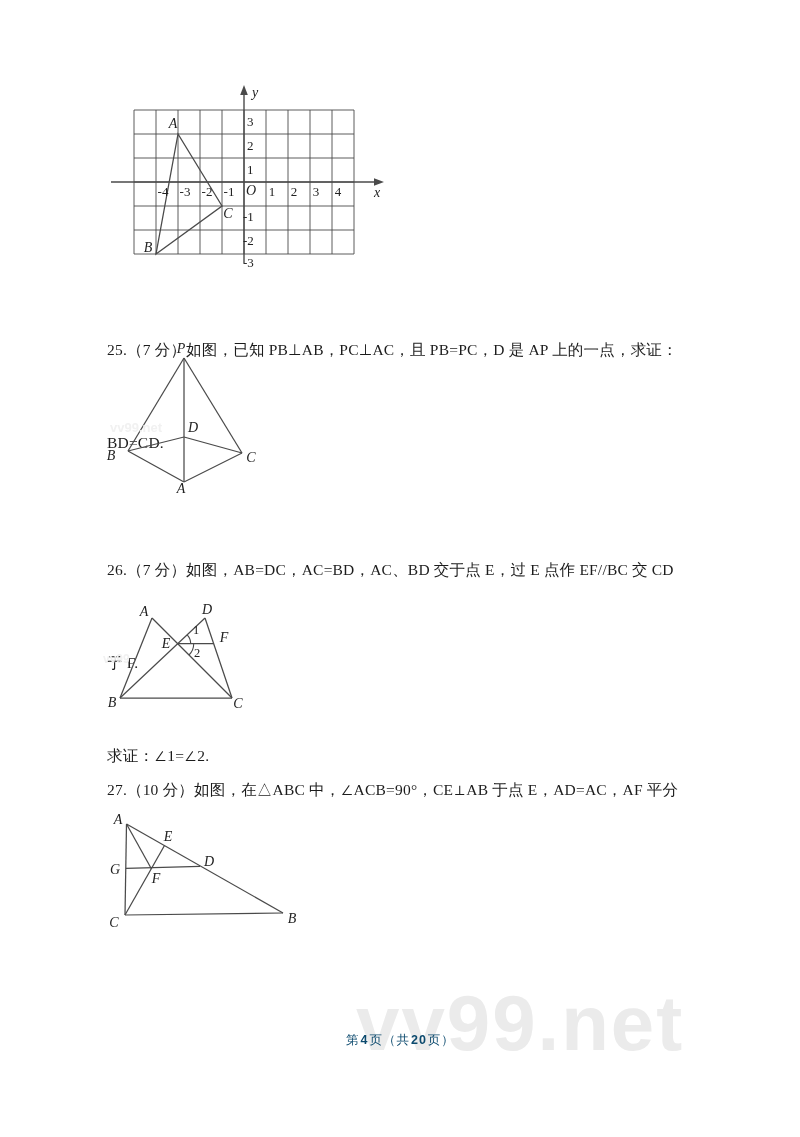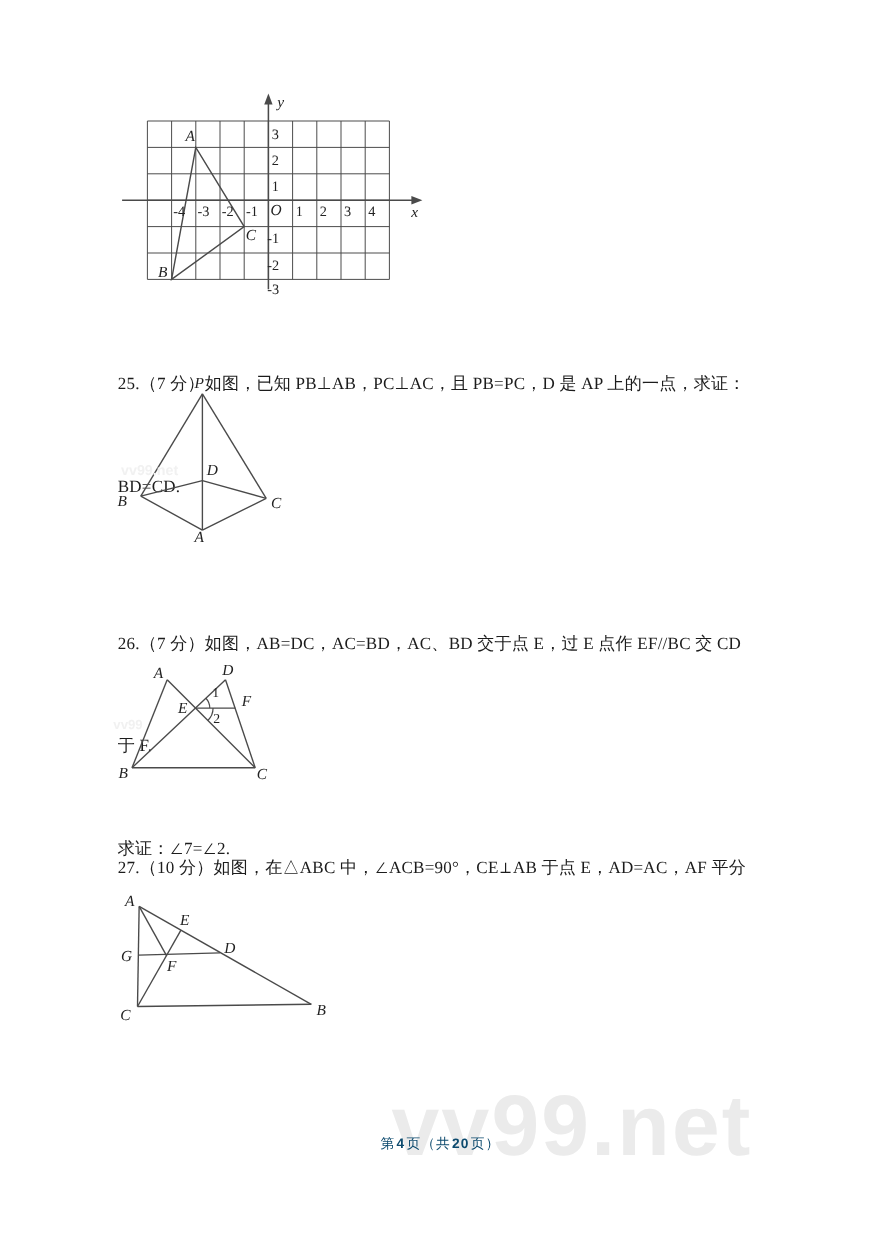--- a/index.html
+++ b/index.html
@@ -114,24 +114,24 @@
       <line x1="128" y1="451" x2="184" y2="482"></line>
       <line x1="184" y1="482" x2="242" y2="453"></line>
     </g>
     <text class="vlabel" x="181" y="353" text-anchor="middle">P</text>
     <text class="vlabel" x="193" y="432" text-anchor="middle">D</text>
     <text class="vlabel" x="111" y="460" text-anchor="middle">B</text>
     <text class="vlabel" x="251" y="462" text-anchor="middle">C</text>
     <text class="vlabel" x="181" y="493" text-anchor="middle">A</text>
   </svg>
 
-  <div class="qtext" style="top:508px;">
+  <div class="qtext" style="top:492px;">
     <div class="qline">26.（7 分）如图，AB=DC，AC=BD，AC、BD 交于点 E，过 E 点作 EF//BC 交 CD</div>
     <div class="qline">于 F.</div>
-    <div class="qline">求证：∠7=∠2.</div>
+    <div class="qline">求证：∠1=∠2.</div>
   </div>
 
   <svg class="fig" style="left:93px; top:593px;" width="180" height="122" viewBox="93 593 180 122">
     <g stroke-width="1.25">
       <line x1="120" y1="698" x2="152" y2="618"></line>
       <line x1="152" y1="618" x2="232" y2="698"></line>
       <line x1="120" y1="698" x2="205" y2="618"></line>
       <line x1="120" y1="698" x2="232" y2="698"></line>
       <line x1="205" y1="618" x2="232" y2="698"></line>
       <line x1="177.7" y1="643.7" x2="213.9" y2="643.7"></line>

